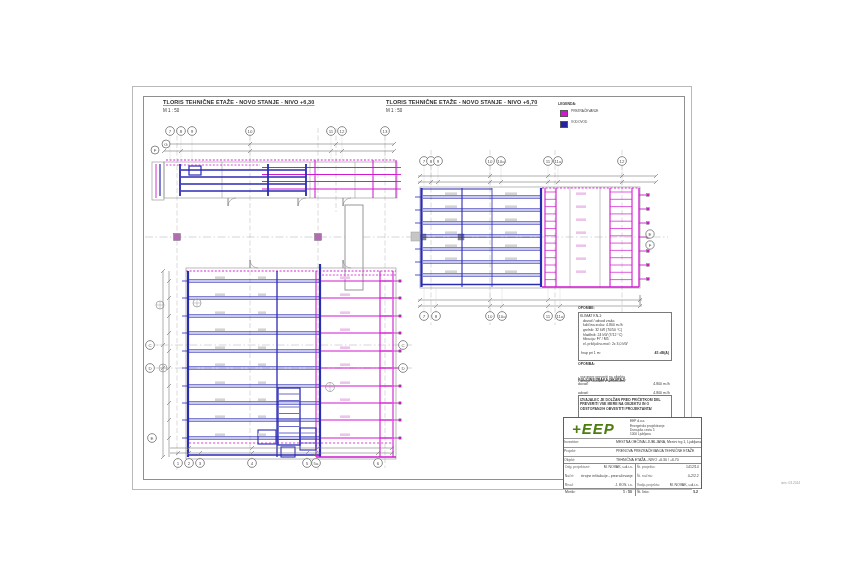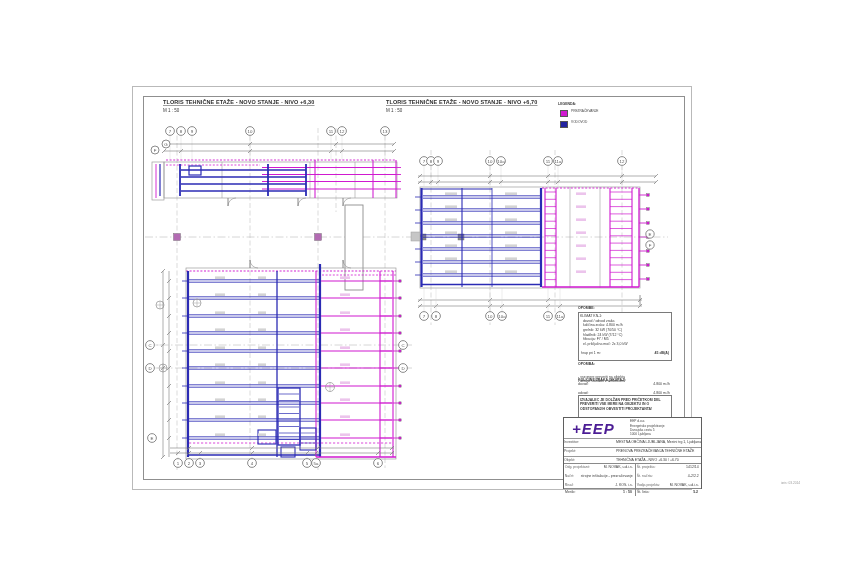--- a/index.html
+++ b/index.html
@@ -571,21 +571,21 @@
     </div>
 </div>
 <div class="abs notebox" style="left:578px;top:395px;width:92px;height:21px;">
   <div id="warn" class="mx" style="padding:1.5px 2px;font-weight:bold;">IZVAJALEC JE DOLŽAN PRED PRIČETKOM DEL
 PREVERITI VSE MERE NA OBJEKTU IN O
 ODSTOPANJIH OBVESTITI PROJEKTANTA!</div>
 </div>
 
 <div id="tblock" class="abs">
   <div class="abs" style="left:0;top:0;width:137px;height:20px;">
-    <div class="abs logo" style="left: 8px; top: 2px; color: #4c1d95;">+EEP</div>
+    <div class="abs logo" style="left: 8px; top: 2px; color: #4d7c0f;">+EEP</div>
     <div class="abs" style="left:66px;top:1px;width:70px;">
       <div id="companyLines" class="mx2" style="white-space: pre;">EEP d.o.o.
 Energetsko projektiranje
 Dunajska cesta 5
 1000 Ljubljana</div>
     </div>
   </div>
   <div id="tbrows" class="abs" style="left:0;top:20px;width:137px;">
       <div class="tb-row" style="height: 8px;">
         <div class="mx tb-label" style="width: 52px;">Investitor:</div>

